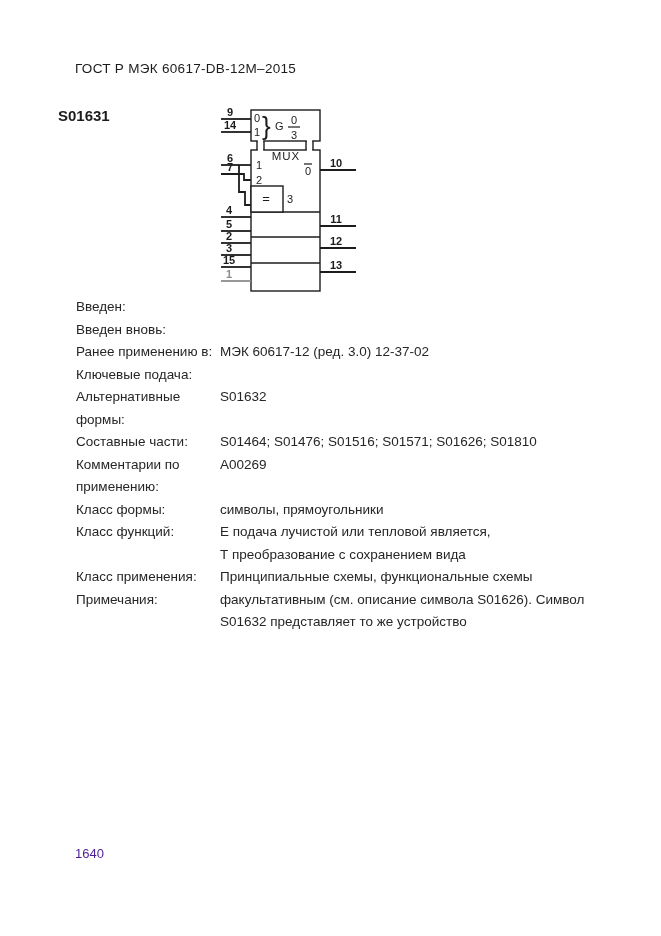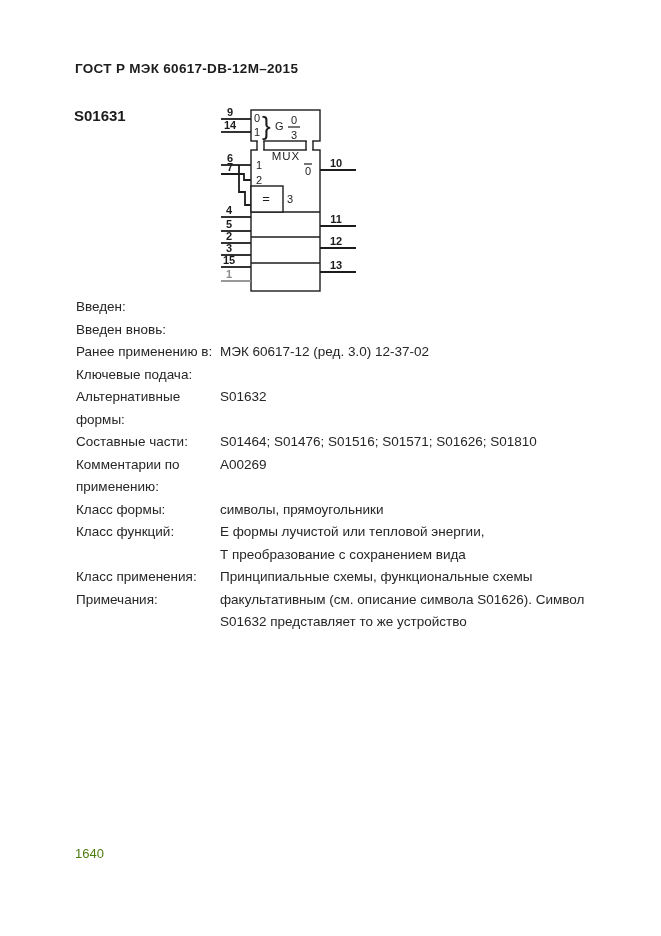--- a/index.html
+++ b/index.html
@@ -2,36 +2,36 @@
 <html><head>
 <meta charset="utf-8">
 <style>
   html,body{margin:0;padding:0;background:#e8e8e8;}
   .page{
     position:relative;width:661px;height:936px;background:#ffffff;
     font-family:"Liberation Sans", sans-serif;color:#222;overflow:hidden;
     box-shadow:0 0 4px rgba(0,0,0,.25);
   }
   .doc-header{
-    position:absolute;left:75px;top:61px;font-size:13.5px;font-weight:bold;
+    position:absolute;left:75px;top:61px;font-size:13.5px;font-weight:normal;
     letter-spacing:.3px;color:#1c1c1c;white-space:nowrap;
   }
   .symbol-id{
-    position:absolute;left:74px;top:107px;font-size:15px;font-weight:bold;color:#1c1c1c;
+    position:absolute;left:58px;top:107px;font-size:15px;font-weight:bold;color:#1c1c1c;
   }
   .diagram{position:absolute;left:200px;top:100px;width:170px;height:200px;}
   .details{
     position:absolute;left:76px;top:296px;width:520px;
     font-size:13.5px;line-height:22.5px;color:#262626;
   }
   .row{display:flex;align-items:flex-start;}
   .lbl{width:144px;flex:0 0 144px;}
   .val{flex:1;}
   .page-number{
-    position:absolute;left:75px;top:846px;font-size:13px;color:#4d7c0f;
+    position:absolute;left:75px;top:846px;font-size:13px;color:#4c1d95;
   }
   
   .ln{stroke:#1c1c1c;stroke-width:1.4;fill:none;}
   .box{stroke:#1c1c1c;stroke-width:1.4;fill:#ffffff;}
   .wire{stroke:#1c1c1c;stroke-width:1.8;fill:none;}
   .wire-faded{stroke:#8d8d8d;stroke-width:1.8;fill:none;}
   .div-line{stroke:#1c1c1c;stroke-width:1.6;}
   .mask{fill:#ffffff;stroke:none;}
   text{fill:#1c1c1c;font-family:"Liberation Sans", sans-serif;}
   .pin{font-size:11px;font-weight:bold;text-anchor:middle;}
@@ -149,21 +149,21 @@
       <div class="lbl">Комментарии по применению:</div>
       <div class="val">A00269</div>
     </div>
     <div class="row">
       <div class="lbl">Класс формы:</div>
       <div class="val">символы, прямоугольники</div>
     </div>
     <div class="row">
       <div class="lbl">Класс функций:</div>
       <div class="val">
-        <div>Е формы лучистой или тепловой энергии,</div>
+        <div>Е подача лучистой или тепловой является,</div>
         <div>Т преобразование с сохранением вида</div>
       </div>
     </div>
     <div class="row">
       <div class="lbl">Класс применения:</div>
       <div class="val">Принципиальные схемы, функциональные схемы</div>
     </div>
     <div class="row">
       <div class="lbl">Примечания:</div>
       <div class="val">

